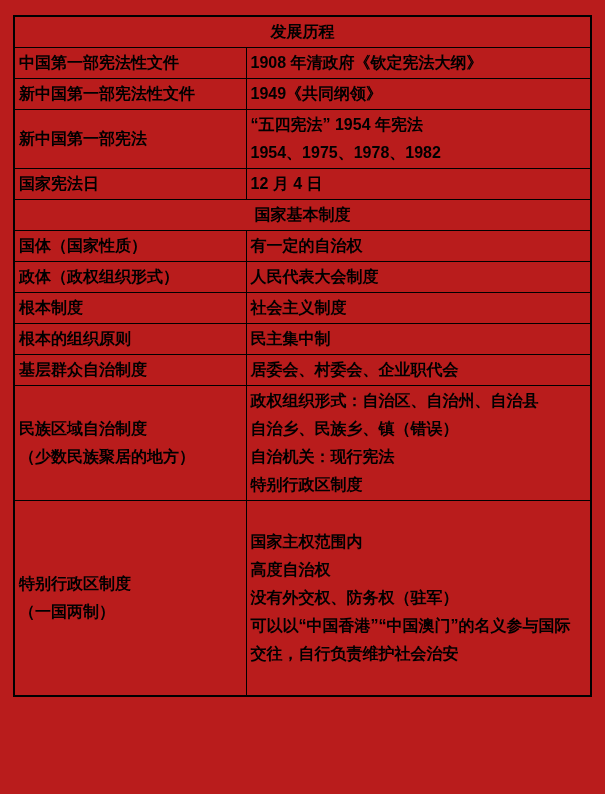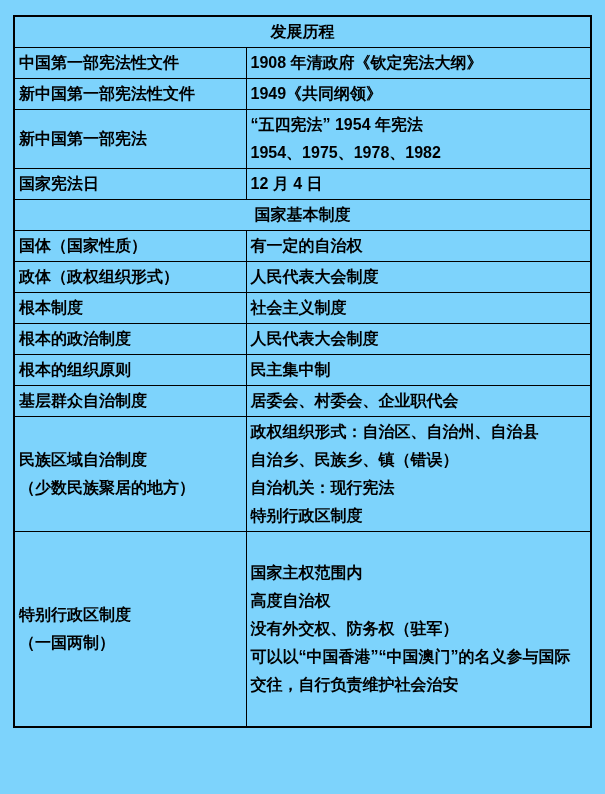--- a/index.html
+++ b/index.html
@@ -10,21 +10,21 @@
   body {
     width: 605px;
     height: 794px;
     font-family: "Liberation Sans", "DejaVu Sans", sans-serif;
     color: #000000;
   }
   .page {
     position: relative;
     width: 605px;
     height: 794px;
-    background: #7dd3fc;
+    background: #b91c1c;
     overflow: hidden;
   }
   table.notes-table {
     position: absolute;
     left: 13px;
     top: 15px;
     width: 579px;
     border-collapse: collapse;
     table-layout: fixed;
     border: 2px solid #000000;
@@ -126,28 +126,20 @@
         <tr>
           <td class="label-cell">
             <div class="line">根本制度</div>
           </td>
           <td class="value-cell">
             <div class="line">社会主义制度</div>
           </td>
         </tr>
         <tr>
           <td class="label-cell">
-            <div class="line">根本的政治制度</div>
-          </td>
-          <td class="value-cell">
-            <div class="line">人民代表大会制度</div>
-          </td>
-        </tr>
-        <tr>
-          <td class="label-cell">
             <div class="line">根本的组织原则</div>
           </td>
           <td class="value-cell">
             <div class="line">民主集中制</div>
           </td>
         </tr>
         <tr>
           <td class="label-cell">
             <div class="line">基层群众自治制度</div>
           </td>

